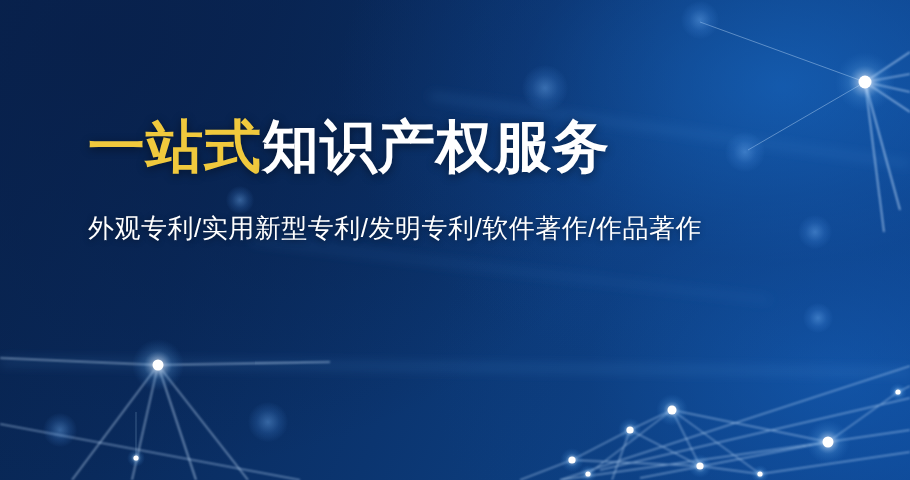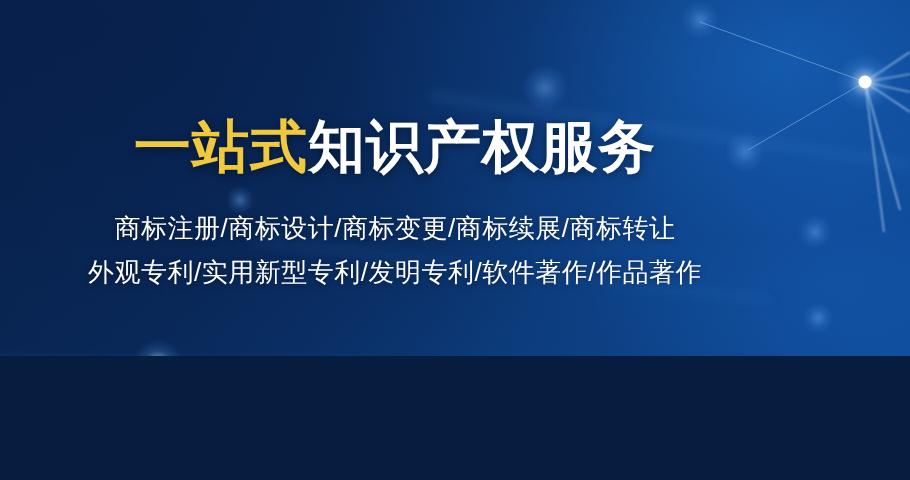--- a/index.html
+++ b/index.html
@@ -8,28 +8,27 @@
     padding: 0;
     background: #071d3f;
   }
   body {
     font-family: "Liberation Sans", "DejaVu Sans", sans-serif;
   }
 
   .banner {
     position: relative;
     width: 910px;
-    height: 356px;
+    height: 480px;
     overflow: hidden;
     background:
       radial-gradient(ellipse 620px 420px at 86% 18%, rgba(26,110,205,0.55) 0%, rgba(16,72,150,0.30) 42%, rgba(10,45,100,0.0) 72%),
       radial-gradient(ellipse 520px 380px at 92% 78%, rgba(22,96,185,0.50) 0%, rgba(14,62,132,0.22) 48%, rgba(10,40,90,0.0) 78%),
       radial-gradient(ellipse 700px 520px at 10% 8%, rgba(8,32,75,0.85) 0%, rgba(8,32,75,0.25) 60%, rgba(8,32,75,0) 85%),
       linear-gradient(112deg, #08234d 0%, #092a5c 26%, #0b3570 50%, #0d4184 72%, #0e4a99 100%);
-    text-align: center;
   }
 
   .bg-layer {
     position: absolute;
     inset: 0;
     width: 910px;
     height: 480px;
     display: block;
   }
 
@@ -186,18 +185,17 @@
   <div class="soft-glow" style="left:798px; top:215px; width:34px; height:34px;"></div>
   <div class="soft-glow" style="left:248px; top:402px; width:40px; height:40px;"></div>
   <div class="soft-glow" style="left:43px; top:413px; width:34px; height:34px;"></div>
   <div class="soft-glow" style="left:803px; top:303px; width:30px; height:30px;"></div>
   <div class="soft-glow" style="left:226px; top:186px; width:28px; height:28px;"></div>
 
   <div class="content">
     <h1 class="headline"><span class="hl-gold">一站式</span><span class="hl-white">知识产权服务</span></h1>
 
     <div class="sublines">
-      <div class="subline">商标注册/商标设计/商标变更/商标续展/商标转让</div>
       <div class="subline">外观专利/实用新型专利/发明专利/软件著作/作品著作</div>
     </div>
   </div>
 
 </div>
 
 </body></html>

